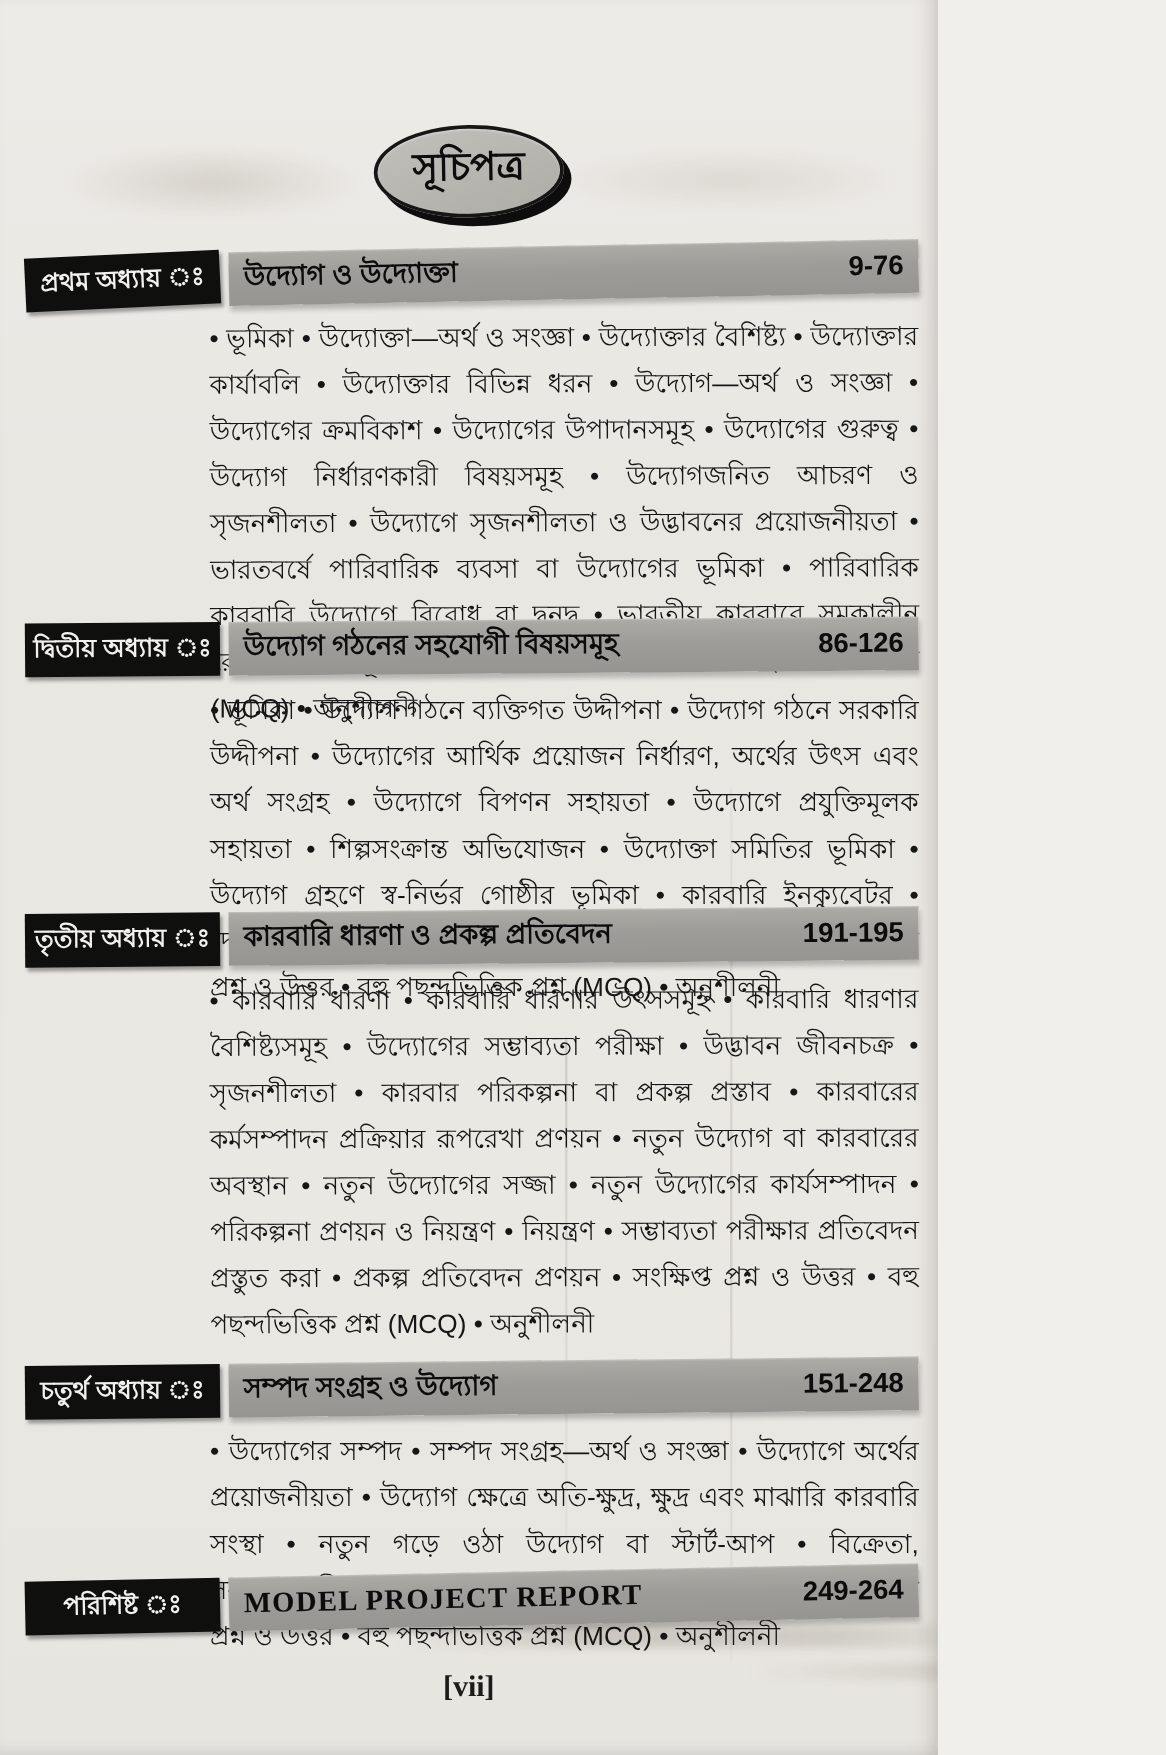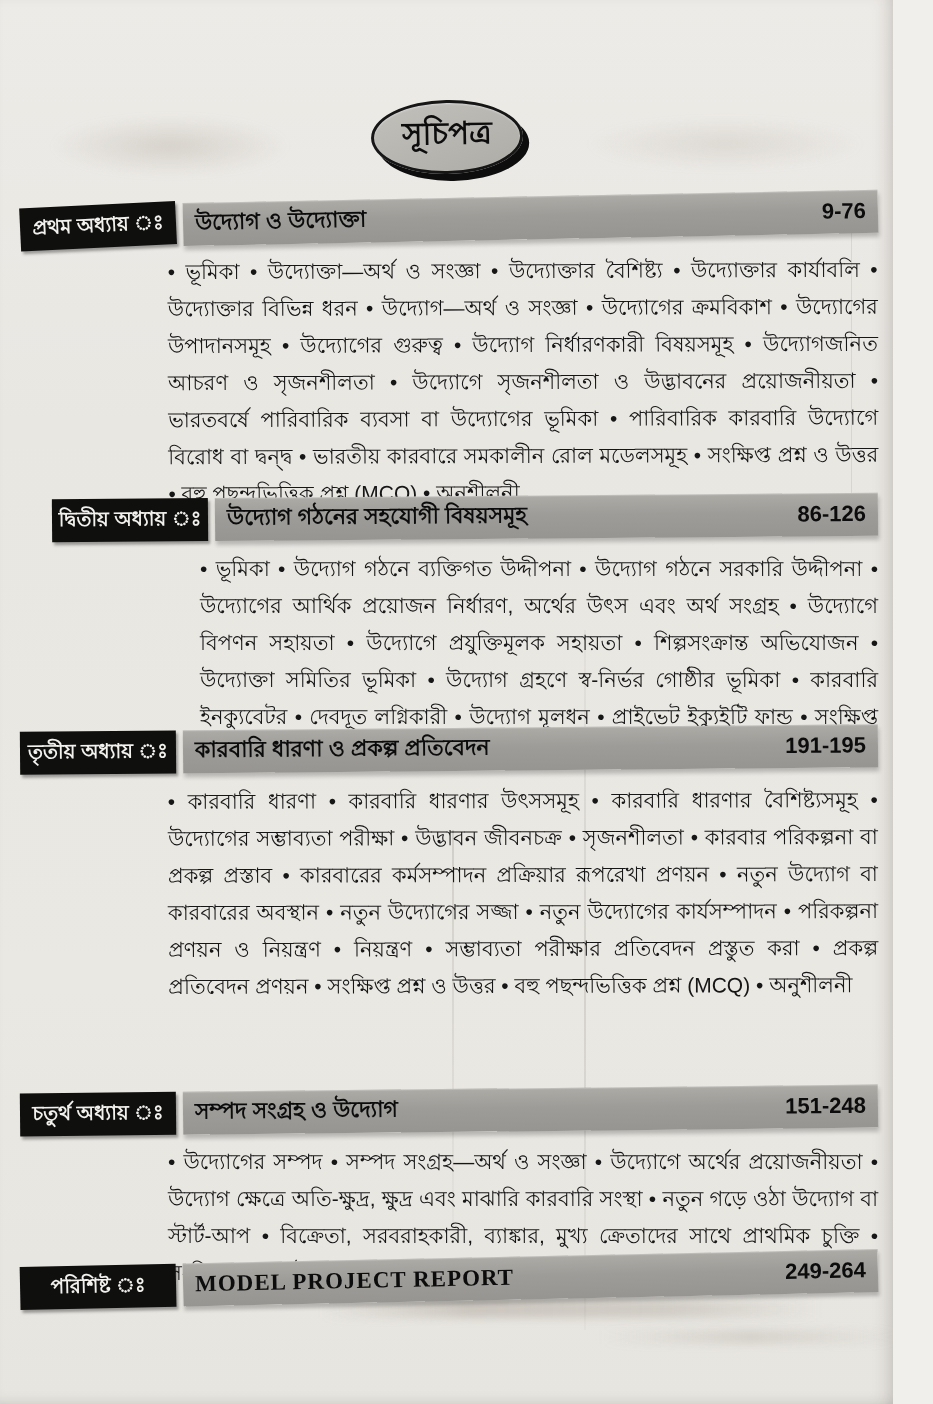--- a/index.html
+++ b/index.html
@@ -2,21 +2,21 @@
 <html><head>
 <meta charset="utf-8">
 <style>
   html,body { margin:0; padding:0; }
   body {
     width:933px; height:1404px; overflow:hidden;
     background:#f1efeb;
     font-family:"Liberation Sans","DejaVu Sans",sans-serif;
   }
   .paper {
-    position:relative; width:893px; height:1404px; overflow:hidden;
+    position:relative; width:750px; height:1404px; overflow:hidden;
     background:linear-gradient(180deg,#edebe7 0%,#e9e7e2 30%,#eae8e3 70%,#e7e5e0 100%);
     box-shadow:inset -14px 0 18px -12px rgba(70,65,60,.25), inset 0 -10px 14px -10px rgba(70,65,60,.15);
   }
   
   .ghost { position:absolute; filter:blur(4px); pointer-events:none; }
   .ghost-a { top:116px; left:50px; width:240px; height:60px;
     background:radial-gradient(ellipse at center, rgba(165,155,142,.30), transparent 70%); }
   .ghost-b { top:118px; right:28px; width:280px; height:52px;
     background:radial-gradient(ellipse at center, rgba(170,160,148,.22), transparent 70%); }
   .ghost-c { top:1300px; left:320px; width:500px; height:18px;
@@ -36,21 +36,21 @@
     background:linear-gradient(160deg,#c2c0bb,#aeaca7);
     border:3px solid #161616; border-radius:50%;
     padding:6px 28px 10px;
     font-size:31px; font-weight:bold; color:#0d0d0d;
     box-shadow:6px 7px 0 #0d0d0d, inset 0 1px 2px rgba(255,255,255,.4);
     white-space:nowrap;
   }
 
   
   .chapter { position:absolute; left:20px; right:15px; }
-  .c1 { top:198px; } .c2 { top:496px;margin-left:32px; } .c3 { top:728px; } .c4 { top:1089px; } .c5 { top:1258px; }
+  .c1 { top:198px; } .c2 { top:496px; } .c3 { top:728px; } .c4 { top:1089px; } .c5 { top:1258px; }
 
   .hdr { display:flex; align-items:stretch; gap:7px; }
   .c1 .hdr { transform:rotate(-1.1deg); }
   .c2 .hdr { transform:rotate(-0.45deg); }
   .c3 .hdr { transform:rotate(-0.5deg); }
   .c4 .hdr { transform:rotate(-0.6deg); }
   .c5 .hdr { transform:rotate(-1.2deg); }
 
   .label {
     flex:0 0 148px; min-height:37px;
@@ -150,14 +150,15 @@
   <section class="chapter c5">
     <div class="hdr">
       <div class="label">পরিশিষ্ট ঃ</div>
       <div class="bar">
         <span class="bar-title latin">MODEL PROJECT REPORT</span>
         <span class="bar-pages">249-264</span>
       </div>
     </div>
   </section>
 
+  <div class="footer">[vii]</div>
 
 </div>
 
 </body></html>

